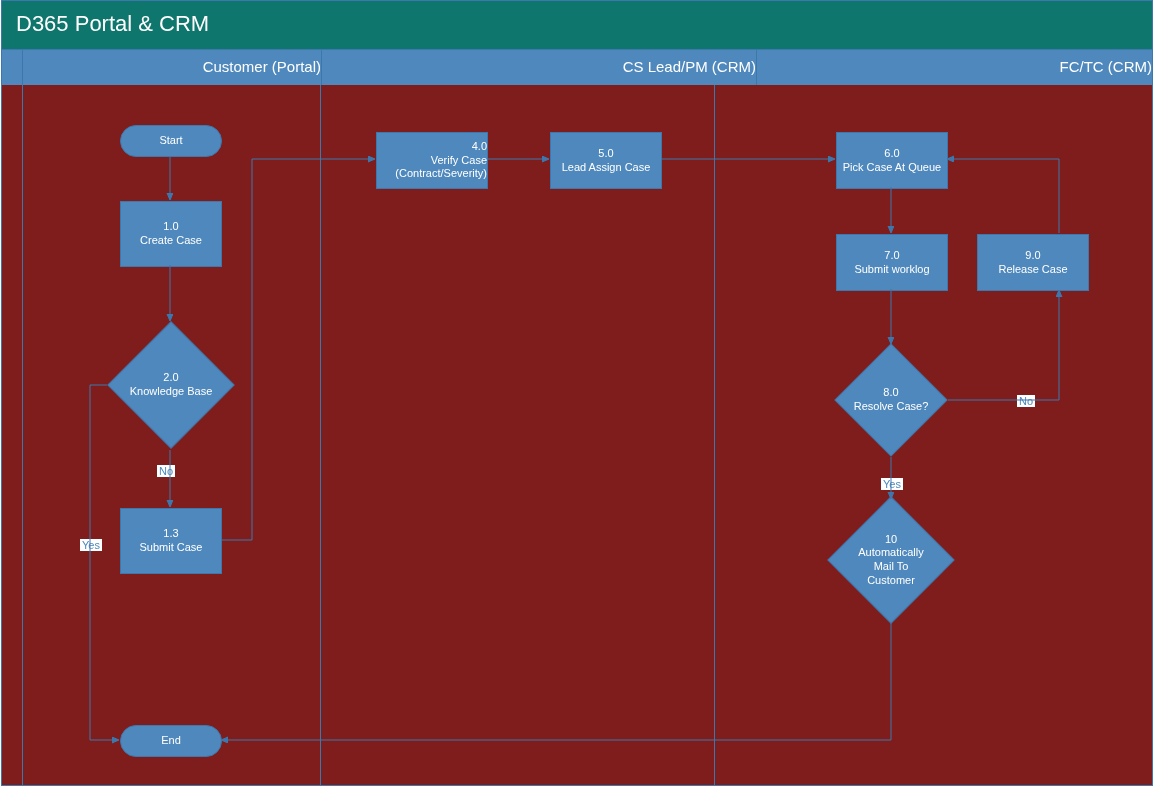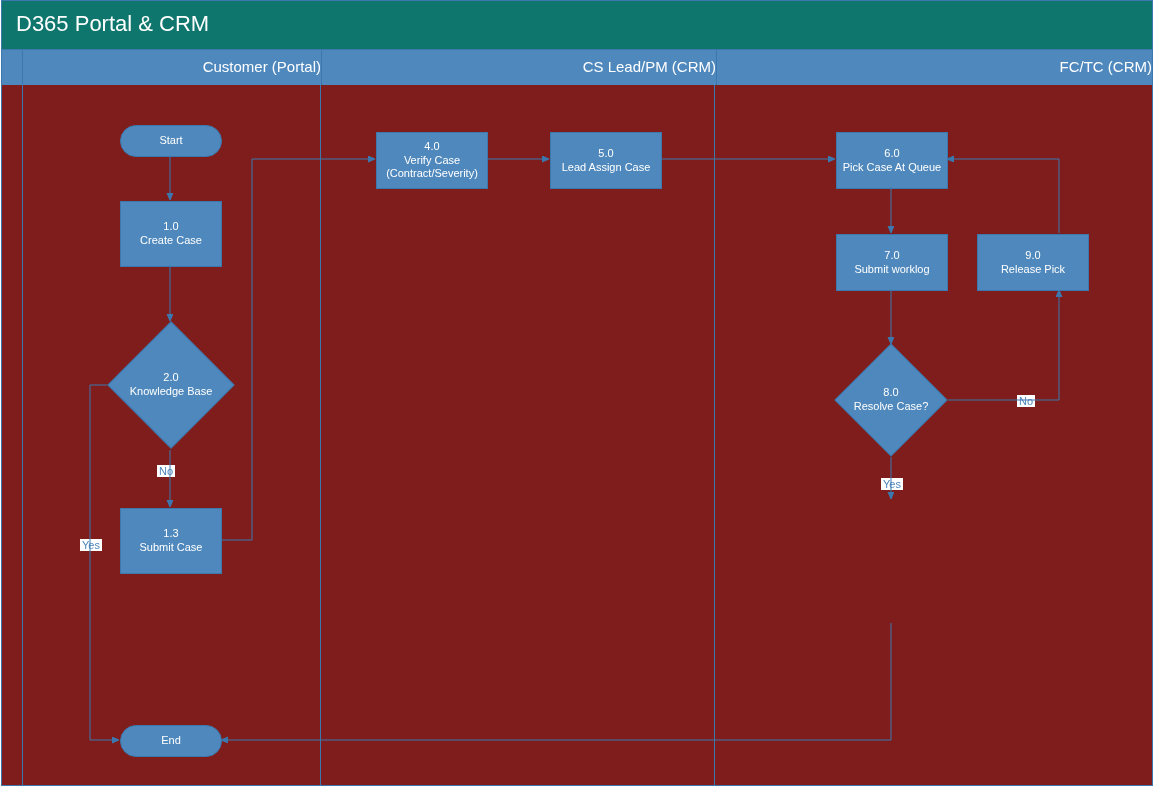--- a/index.html
+++ b/index.html
@@ -29,21 +29,21 @@
 </style>
 </head>
 <body>
 
 <div class="wrap" style="width:1152px;margin:0 auto;">
   <div class="title-bar">D365 Portal &amp; CRM</div>
 
   <div class="lanes-header">
     <div style="flex:0 0 20px;border-left:none;"></div>
     <div style="flex:0 0 298px;">Customer (Portal)</div>
-    <div style="flex:0 0 394px;">CS Lead/PM (CRM)</div>
+    <div style="flex:0 0 394px;padding-left:40px;">CS Lead/PM (CRM)</div>
     <div style="flex:1;">FC/TC (CRM)</div>
   </div>
 
   <div class="canvas">
     <div class="lane-sep" style="left:20px;"></div>
     <div class="lane-sep" style="left:318px;"></div>
     <div class="lane-sep" style="left:712px;"></div>
 
     <div class="node terminator" style="left:118px;top:40px;width:100px;height:30px;">
       <span>Start</span>
@@ -64,21 +64,21 @@
 
     <div class="node" style="left:118px;top:423px;width:100px;height:64px;">
       <span>1.3</span>
       <span>Submit Case</span>
     </div>
 
     <div class="node terminator" style="left:118px;top:640px;width:100px;height:30px;">
       <span>End</span>
     </div>
 
-    <div class="node" style="left:374px;top:47px;width:110px;height:55px;">
+    <div class="node" style="left:374px;top:47px;width:110px;height:55px;align-items:flex-end;">
       <span>4.0</span>
       <span>Verify Case</span>
       <span>(Contract/Severity)</span>
     </div>
 
     <div class="node" style="left:548px;top:47px;width:110px;height:55px;">
       <span>5.0</span>
       <span>Lead Assign Case</span>
     </div>
 
@@ -87,31 +87,40 @@
       <span>Pick Case At Queue</span>
     </div>
 
     <div class="node" style="left:834px;top:149px;width:110px;height:55px;">
       <span>7.0</span>
       <span>Submit worklog</span>
     </div>
 
     <div class="node" style="left:975px;top:149px;width:110px;height:55px;">
       <span>9.0</span>
-      <span>Release Pick</span>
+      <span>Release Case</span>
     </div>
 
     <div class="decision" style="left:849px;top:275px;width:80px;height:80px;">
       <div class="dia"></div>
       <div class="dtxt">
         <span>8.0</span>
         <span>Resolve Case?</span>
       </div>
     </div>
 
+    <div class="decision" style="left:844px;top:430px;width:90px;height:90px;">
+      <div class="dia"></div>
+      <div class="dtxt">
+        <span>10</span>
+        <span>Automatically</span>
+        <span>Mail To</span>
+        <span>Customer</span>
+      </div>
+    </div>
 
     <div class="edge-label" style="left:78px;top:454px;">Yes</div>
     <div class="edge-label" style="left:155px;top:380px;">No</div>
     <div class="edge-label" style="left:879px;top:393px;">Yes</div>
     <div class="edge-label" style="left:1015px;top:310px;">No</div>
 
     <svg width="1152" height="700">
       <defs>
         <marker id="ah" markerWidth="8" markerHeight="8" refX="6" refY="3" orient="auto">
           <path d="M0,0 L7,3 L0,6 Z" class="arrow"></path>

